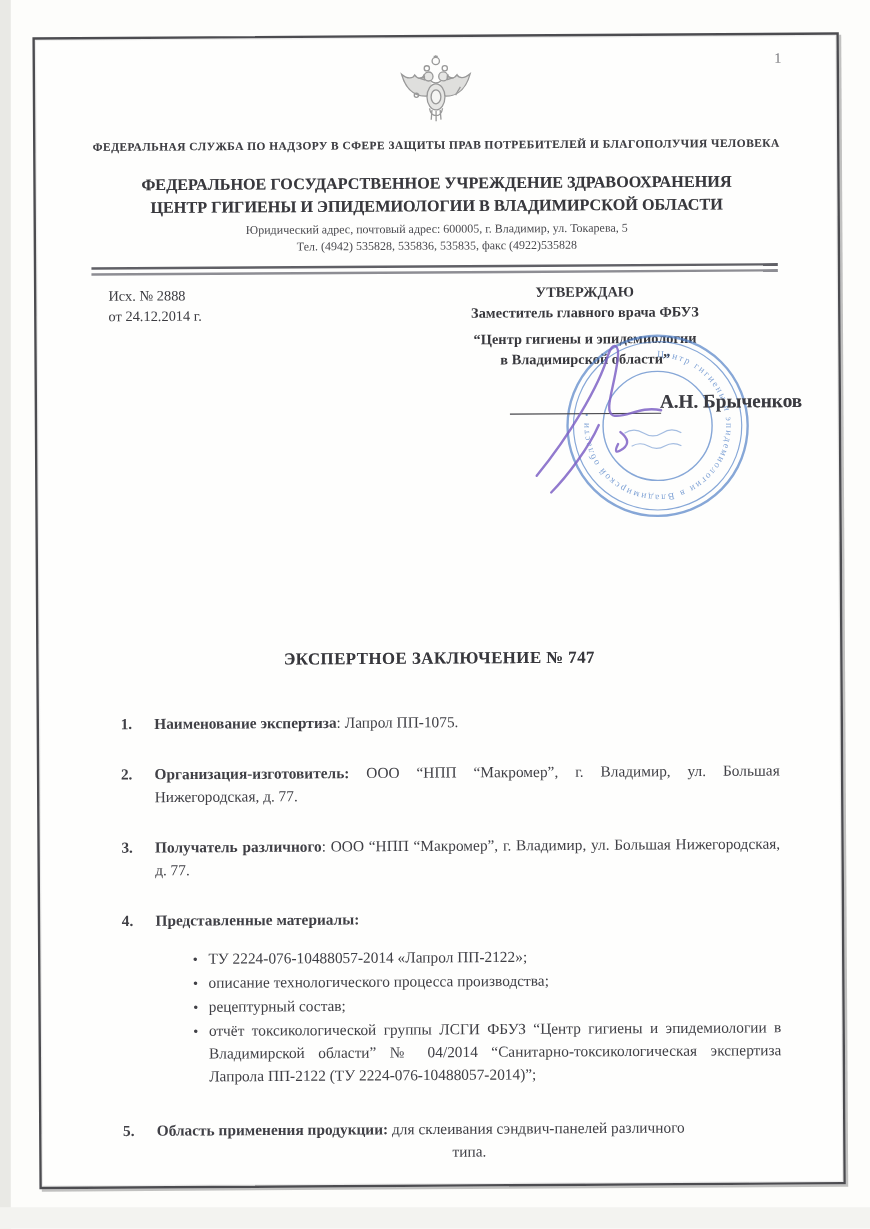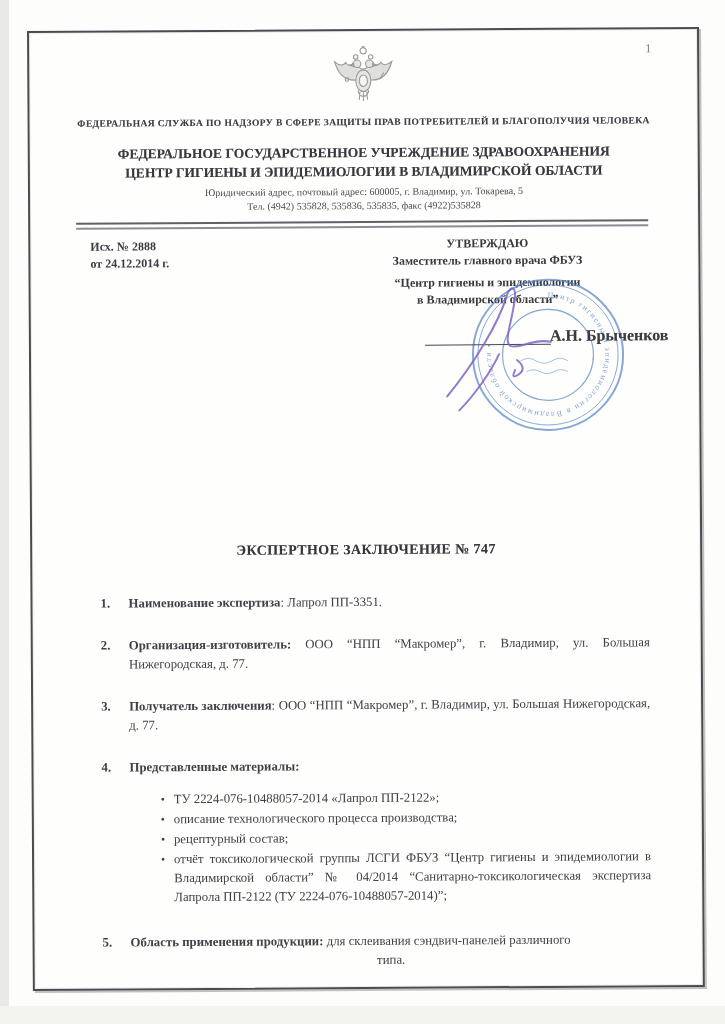--- a/index.html
+++ b/index.html
@@ -22,21 +22,21 @@
   .page-num{position:absolute;top:12px;right:46px;font-size:12px;color:#77777c;}
   .emblem{position:absolute;top:12px;left:50%;transform:translateX(-50%);}
   .hdr{position:absolute;left:0;width:100%;text-align:center;}
   .service-line{top:86px;font-size:9.5px;font-weight:bold;letter-spacing:.4px;color:#3f3f44;}
   .org-block{top:112px;font-size:13.5px;font-weight:bold;line-height:19px;color:#38383d;}
   .addr-block{top:154px;font-size:10px;line-height:14px;color:#4a4a4f;}
   .hrule{
     position:absolute;left:46px;top:190px;width:572px;height:3px;
     border-top:2px solid #606066;border-bottom:2px solid #8d8d93;
   }
-  .ref-block{position:absolute;left:60px;top:206px;font-size:12px;font-weight:bold;line-height:17px;color:#3c3c41;}
+  .ref-block{position:absolute;left:60px;top:206px;font-size:12px;font-weight:normal;line-height:17px;color:#3c3c41;}
   .approve-block{position:absolute;left:307px;top:205px;width:300px;text-align:center;font-size:12px;font-weight:bold;line-height:17px;color:#38383d;}
   .approve-block .gap{height:5px;}
   .stamp{position:absolute;left:438px;top:246px;width:158px;height:158px;opacity:.85;}
   .signature-svg{position:absolute;left:398px;top:238px;width:210px;height:180px;}
   .sig-line{position:absolute;left:394px;top:314px;width:126px;border-top:1.5px solid #46464b;}
   .signer{position:absolute;left:519px;top:297px;font-size:16px;font-weight:bold;color:#3a3a40;text-align:center;}
   .doc-title{position:absolute;left:0;top:511px;width:100%;text-align:center;font-size:14px;font-weight:bold;letter-spacing:.4px;color:#37373c;}
   .doc-body{position:absolute;left:60px;top:562px;width:557px;font-size:12.8px;line-height:19px;color:#404046;}
   .item{position:relative;padding-left:36px;margin-bottom:23px;text-align:justify;}
   .item .num{position:absolute;left:8px;top:0;font-weight:bold;}
@@ -143,29 +143,29 @@
         <path d="M88,92 q10,8 2,14 q-9,6 -4,-4"></path>
       </g>
     </svg>
   </div>
 
   <div class="doc-title txt-soft">ЭКСПЕРТНОЕ ЗАКЛЮЧЕНИЕ № 747</div>
 
   <div class="doc-body">
 
     <div class="item">
-      <span class="num">1.</span><span class="lbl">Наименование экспертиза</span><span>: Лапрол ПП-3351.</span>
+      <span class="num">1.</span><span class="lbl">Наименование экспертиза</span><span>: Лапрол ПП-1075.</span>
     </div>
 
     <div class="item">
       <span class="num">2.</span><span class="lbl">Организация-изготовитель:</span><span> ООО “НПП “Макромер”, г. Владимир, ул. Большая Нижегородская, д. 77.</span>
     </div>
 
     <div class="item">
-      <span class="num">3.</span><span class="lbl">Получатель заключения</span><span>: ООО “НПП “Макромер”, г. Владимир, ул. Большая Нижегородская, д. 77.</span>
+      <span class="num">3.</span><span class="lbl">Получатель различного</span><span>: ООО “НПП “Макромер”, г. Владимир, ул. Большая Нижегородская, д. 77.</span>
     </div>
 
     <div class="item" style="margin-bottom:26px;">
       <span class="num">4.</span><span class="lbl">Представленные материалы:</span>
       <ul class="materials-list">
         <li>
             <span class="dot">•</span>
             <span class="btxt">ТУ 2224-076-10488057-2014 «Лапрол ПП-2122»;</span>
           </li>
         <li>

